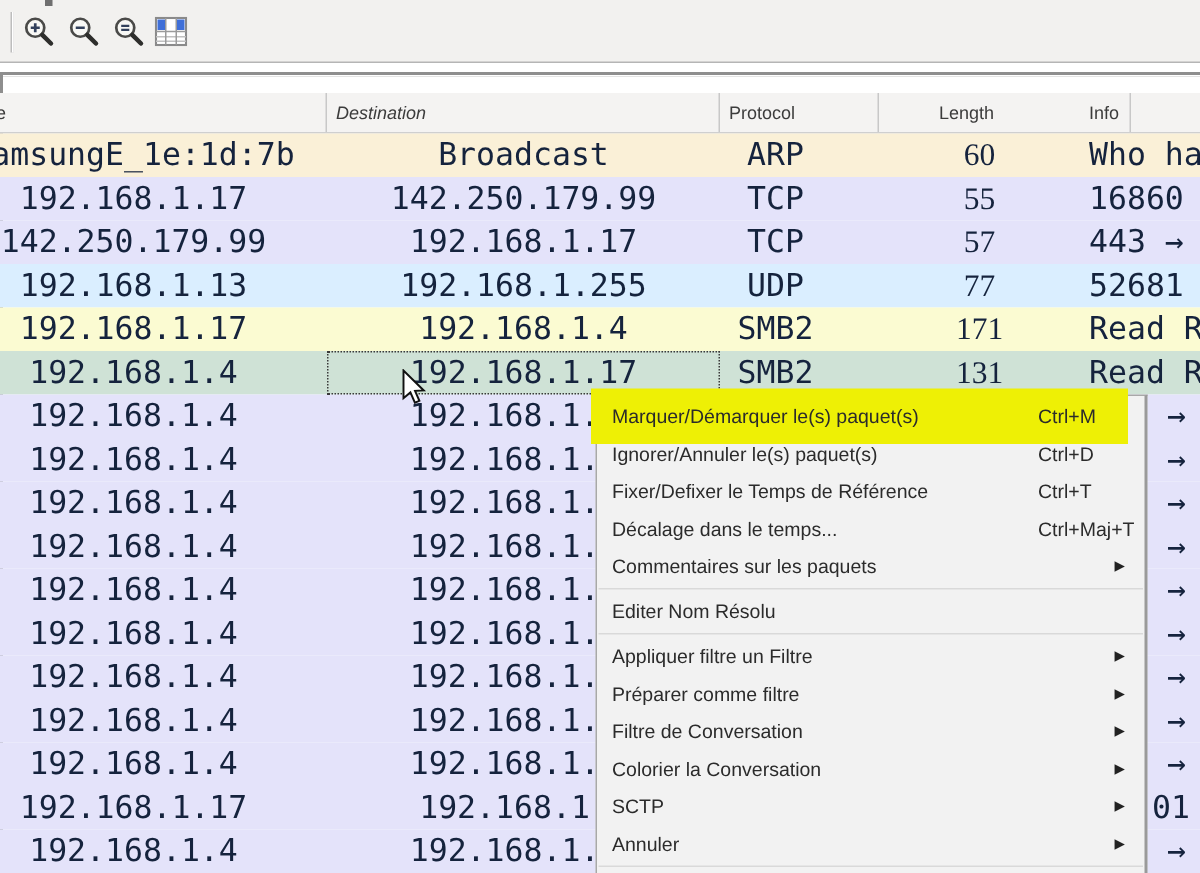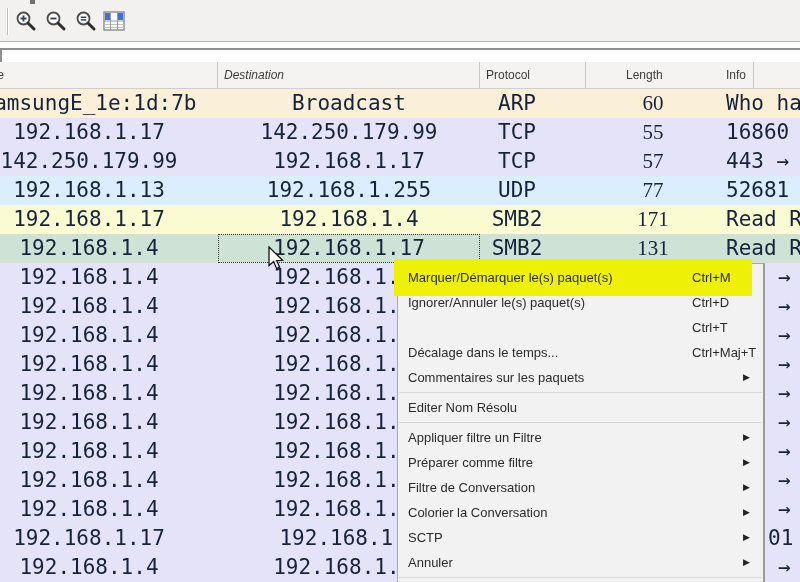--- a/index.html
+++ b/index.html
@@ -247,21 +247,21 @@
   <div class="focus-rect"></div>
 
   <svg class="cursor" width="24" height="26" viewBox="0 0 24 26">
     <path d="M3 1 L3 19.5 L7.6 15.6 L10.6 22.5 L13.6 21.2 L10.7 14.6 L16.5 14.3 Z" fill="#ffffff" stroke="#111111" stroke-width="1.3"></path>
   </svg>
 
   <div class="context-menu" id="context-menu">
     <div class="menu-highlight"></div>
   <div class="mitem"><span>Marquer/Démarquer le(s) paquet(s)</span><span class="mshortcut">Ctrl+M</span></div>
       <div class="mitem"><span>Ignorer/Annuler le(s) paquet(s)</span><span class="mshortcut">Ctrl+D</span></div>
-      <div class="mitem"><span class="mshortcut">Ctrl+T</span></div>
+      <div class="mitem"><span>Fixer/Defixer le Temps de Référence</span><span class="mshortcut">Ctrl+T</span></div>
       <div class="mitem"><span>Décalage dans le temps...</span><span class="mshortcut">Ctrl+Maj+T</span></div>
       <div class="mitem"><span>Commentaires sur les paquets</span><span class="marrow">▶</span></div>
       <div class="msep"></div>
       <div class="mitem"><span>Editer Nom Résolu</span></div>
       <div class="msep"></div>
       <div class="mitem"><span>Appliquer filtre un Filtre</span><span class="marrow">▶</span></div>
       <div class="mitem"><span>Préparer comme filtre</span><span class="marrow">▶</span></div>
       <div class="mitem"><span>Filtre de Conversation</span><span class="marrow">▶</span></div>
       <div class="mitem"><span>Colorier la Conversation</span><span class="marrow">▶</span></div>
       <div class="mitem"><span>SCTP</span><span class="marrow">▶</span></div>

